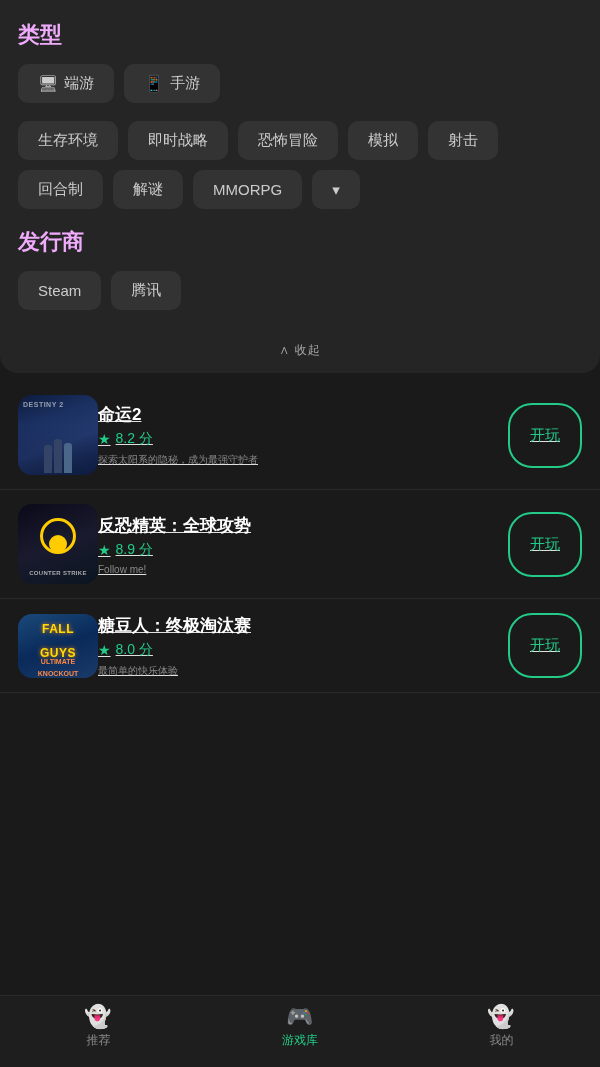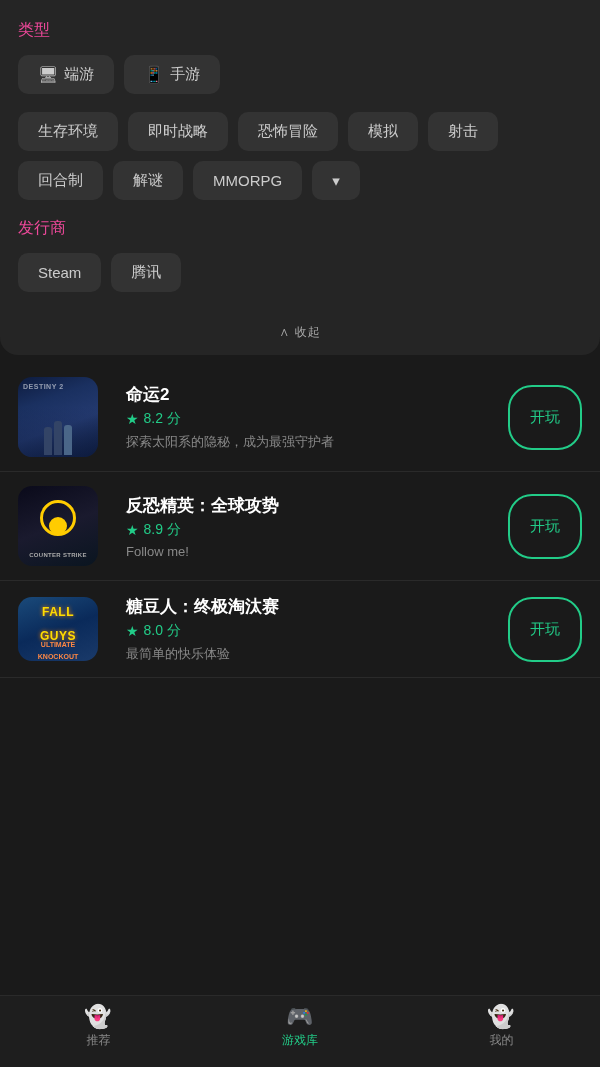--- a/index.html
+++ b/index.html
@@ -14,23 +14,23 @@
       overflow-x: hidden;
     }
 
     .filter-panel {
       background: #252525;
       padding: 20px 18px 0 18px;
       border-radius: 0 0 18px 18px;
     }
 
     .section-title {
-      font-size: 16px;
-      font-weight: 400;
-      color: #ec4899;
+      font-size: 22px;
+      font-weight: 700;
+      color: #f0abfc;
       margin-bottom: 14px;
     }
 
     .btn-group {
       display: flex;
       flex-wrap: wrap;
       gap: 10px;
       margin-bottom: 18px;
     }
 
@@ -62,22 +62,23 @@
 
     .game-list {
       padding: 8px 0 80px 0;
       background: #1a1a1a;
     }
 
     .game-item {
       display: flex;
       align-items: center;
       padding: 14px 18px;
-      gap: 28px;
+      gap: 0;
       border-bottom: 1px solid #2a2a2a;
+      text-decoration: underline;
     }
 
     .game-info {
       flex: 1;
       min-width: 0;
     }
 
     .game-name {
       font-size: 17px;
       font-weight: 600;
@@ -93,21 +94,21 @@
       font-size: 14px;
       color: #22cc88;
     }
 
     .game-rating .star {
       color: #22cc88;
       font-size: 14px;
     }
 
     .game-desc {
-      font-size: 13px;
+      font-size: 10px;
       color: #888888;
       white-space: nowrap;
       overflow: hidden;
       text-overflow: ellipsis;
     }
 
     .play-btn {
       background: transparent;
       border: 2px solid #22cc88;
       color: #22cc88;

